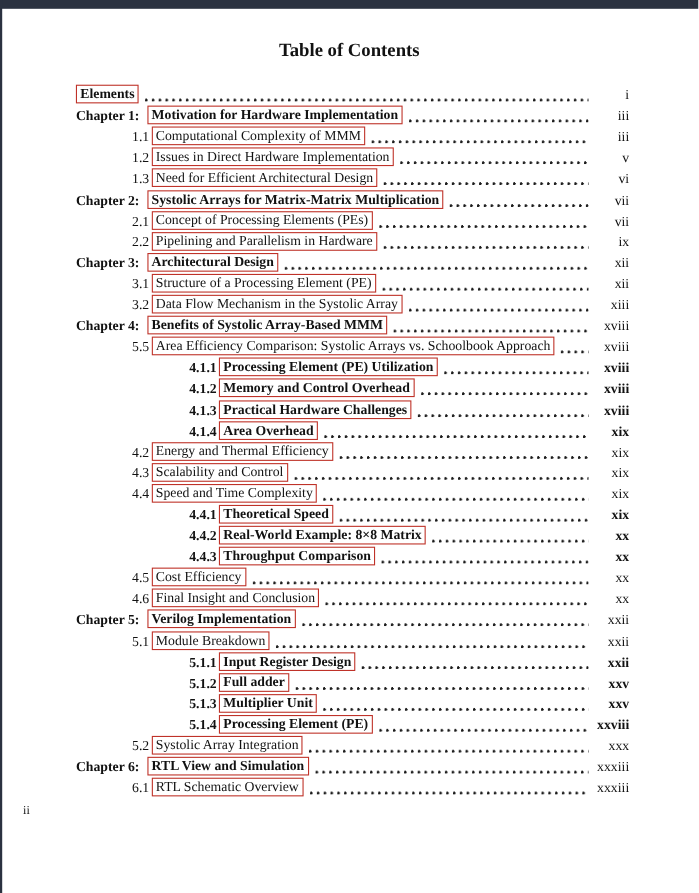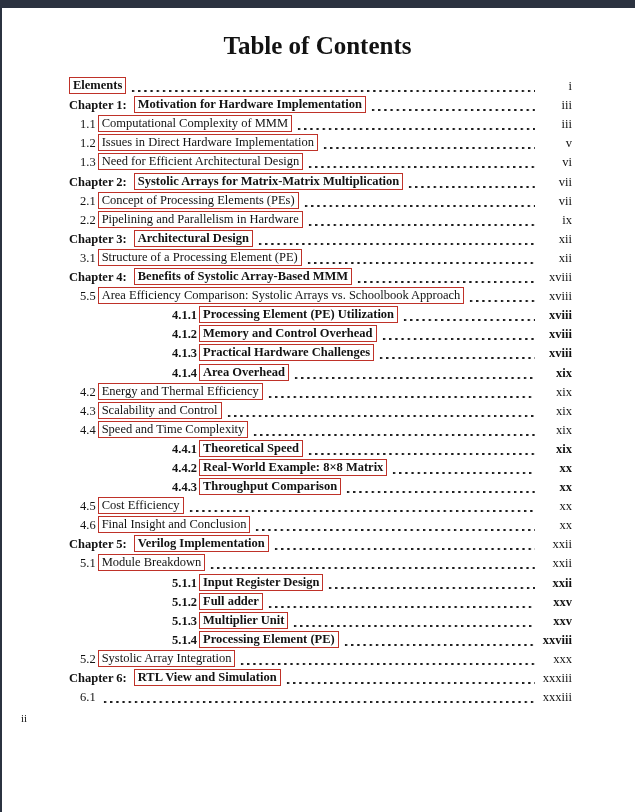--- a/index.html
+++ b/index.html
@@ -17,38 +17,38 @@
     background: var(--chrome-dark, #2b3240);
   }
   .left-edge {
     position: absolute; top: 0; left: 0;
     width: 2px; height: 812px;
     background: var(--chrome-dark, #2b3240);
   }
   .page-title {
     margin: 32px 0 0 0;
     text-align: center;
-    font-size: 25px;
+    font-size: 17px;
     line-height: 27px;
     font-weight: bold;
   }
   .toc-list {
     margin-top: 16px;
     padding-right: 63px;
   }
   .toc-row {
     display: flex;
     align-items: flex-end;
     height: 19.1px;
     font-size: 12.5px;
     line-height: 15px;
     white-space: nowrap;
   }
   .lvl-abstract, .lvl-chapter { padding-left: 69px; }
-  .lvl-section   { padding-left: 80px; }
+  .lvl-section   { padding-left: 120px; }
   .lvl-subsection{ padding-left: 172px; font-weight: bold; }
   .lvl-chapter .prefix, .lvl-chapter .linkbox, .lvl-abstract .linkbox { font-weight: bold; }
   .prefix { white-space: nowrap; }
   .lvl-chapter .prefix { margin-right: 7px; }
   .lvl-section .prefix, .lvl-subsection .prefix { margin-right: 2px; }
   .linkbox {
     border: 1px solid var(--link-red, #bf3229);
     padding: 0 3px;
     white-space: nowrap;
     cursor: pointer;
@@ -136,20 +136,26 @@
         <span class="linkbox">Architectural Design</span>
         <span class="leader"></span>
         <span class="pagenum">xii</span>
       </div>
       <div class="toc-row lvl-section">
         <span class="prefix">3.1</span>
         <span class="linkbox">Structure of a Processing Element (PE)</span>
         <span class="leader"></span>
         <span class="pagenum">xii</span>
       </div>
+      <div class="toc-row lvl-section">
+        <span class="prefix">3.2</span>
+        <span class="linkbox">Data Flow Mechanism in the Systolic Array</span>
+        <span class="leader"></span>
+        <span class="pagenum">xiii</span>
+      </div>
       <div class="toc-row lvl-chapter">
         <span class="prefix">Chapter 4:</span>
         <span class="linkbox">Benefits of Systolic Array-Based MMM</span>
         <span class="leader"></span>
         <span class="pagenum">xviii</span>
       </div>
       <div class="toc-row lvl-section">
         <span class="prefix">5.5</span>
         <span class="linkbox">Area Efficiency Comparison: Systolic Arrays vs. Schoolbook Approach</span>
         <span class="leader"></span>
@@ -270,18 +276,19 @@
         <span class="pagenum">xxx</span>
       </div>
       <div class="toc-row lvl-chapter">
         <span class="prefix">Chapter 6:</span>
         <span class="linkbox">RTL View and Simulation</span>
         <span class="leader"></span>
         <span class="pagenum">xxxiii</span>
       </div>
       <div class="toc-row lvl-section">
         <span class="prefix">6.1</span>
+        <span class="linkbox">RTL Schematic Overview</span>
         <span class="leader"></span>
         <span class="pagenum">xxxiii</span>
       </div>
     </div>
   <div class="page-footer">ii</div>
 </main>
 
 </body></html>

